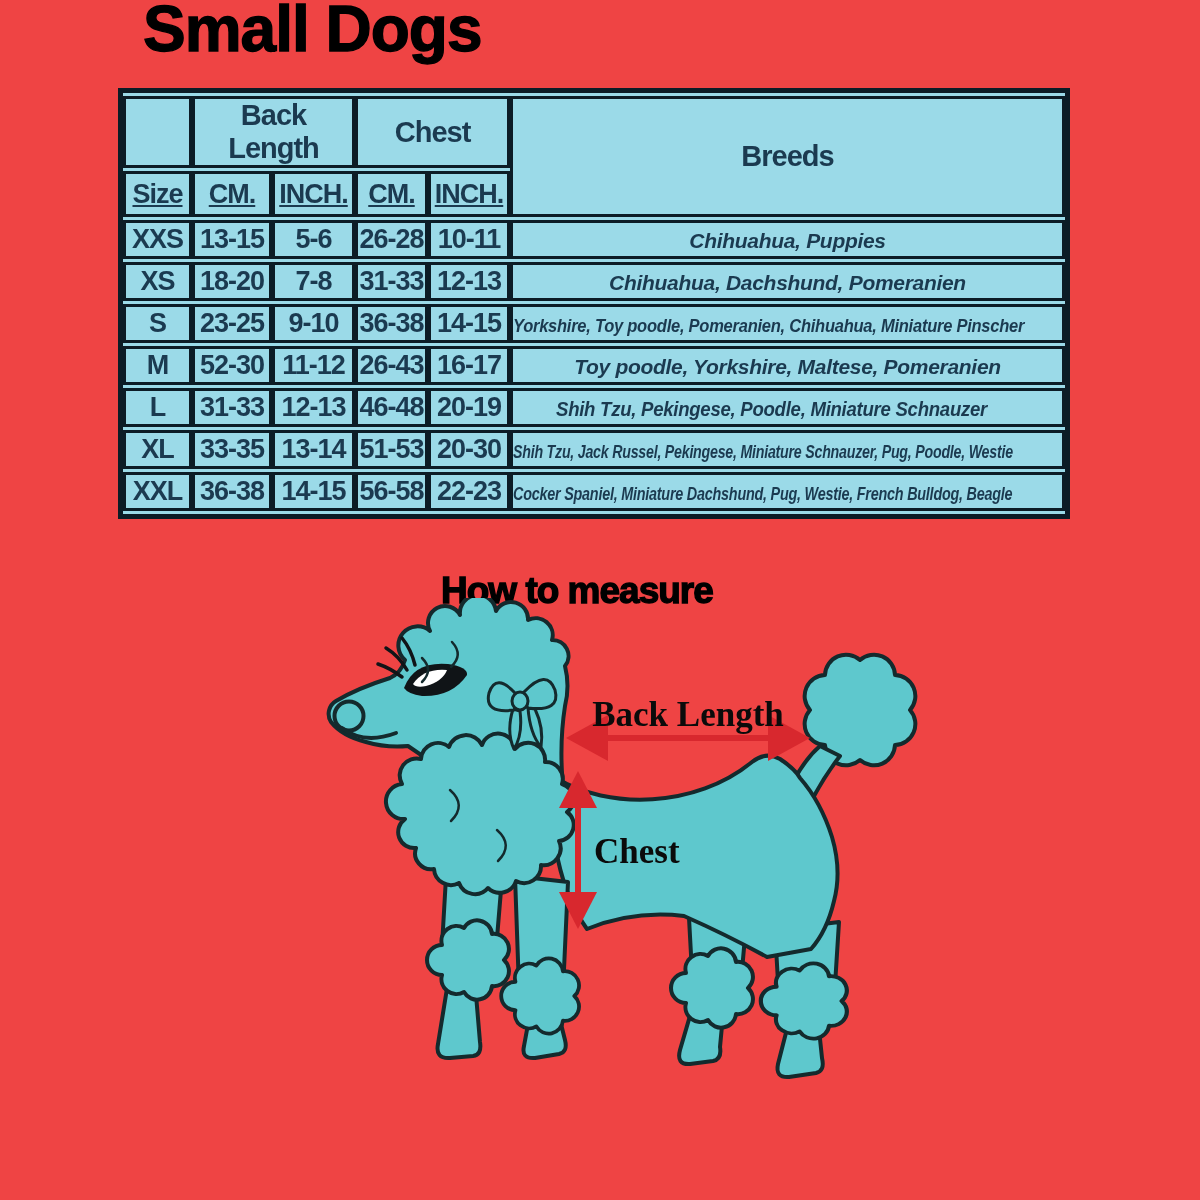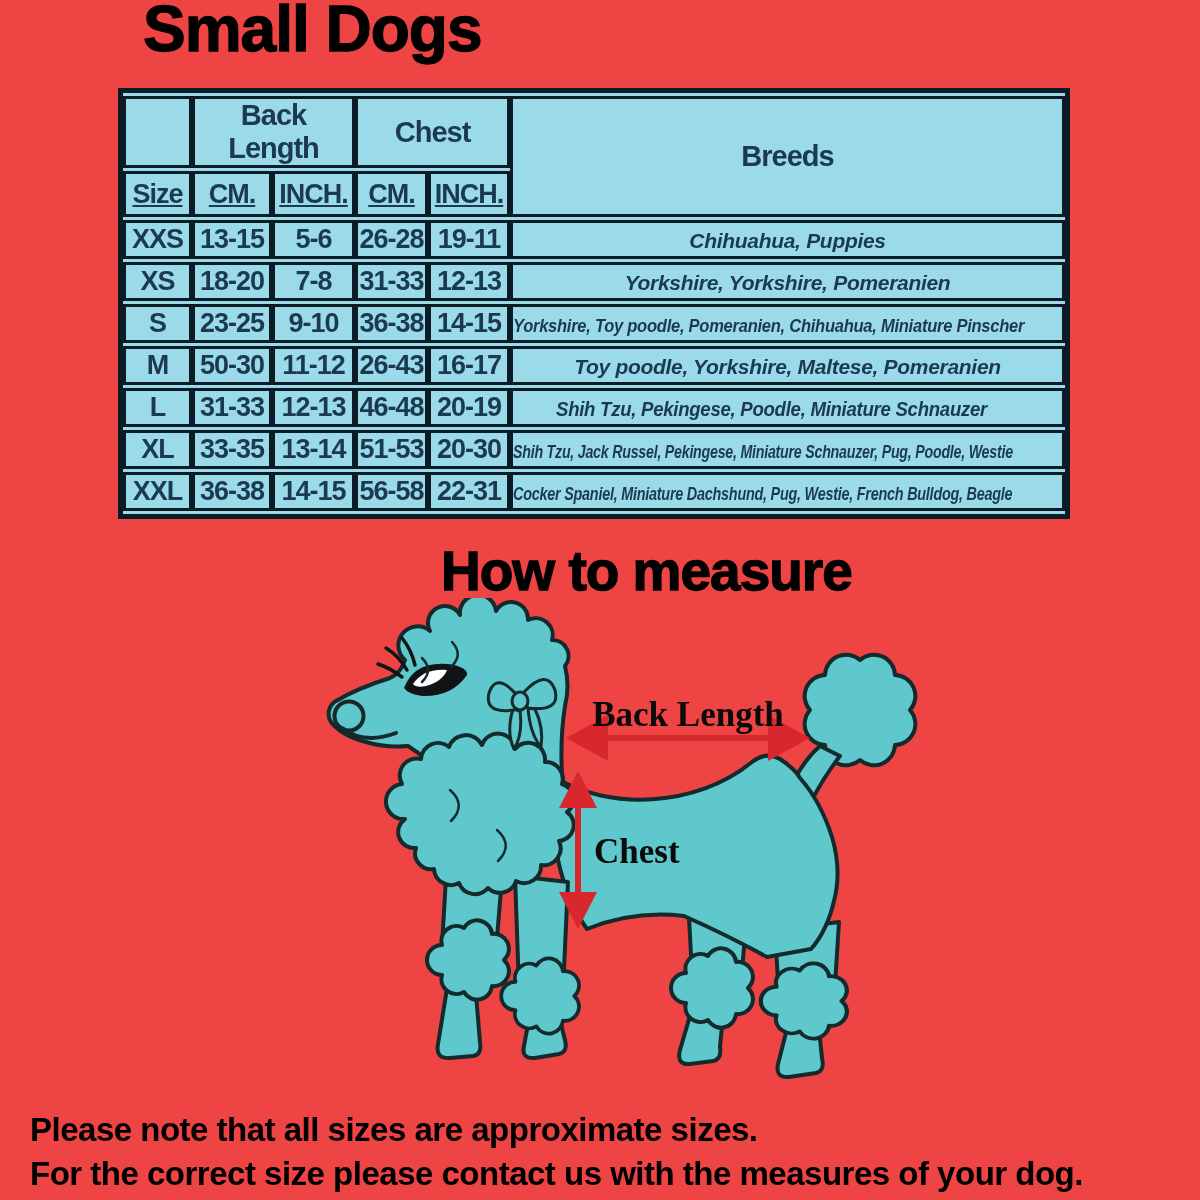--- a/index.html
+++ b/index.html
@@ -3,21 +3,21 @@
 <meta charset="utf-8">
 <style>
   html,body{margin:0;padding:0;background:#fff;}
   #canvas{position:relative;width:1200px;height:1200px;background:#ef4444;overflow:hidden;
           font-family:"Liberation Sans",sans-serif;}
 
   
   .big-head{position:absolute;color:#000;font-family:"Liberation Sans",sans-serif;
             font-weight:900;letter-spacing:-1px;-webkit-text-stroke:1.3px #000;white-space:nowrap;}
   #title{left:143px;top:-8px;font-size:64px;}
-  #measure-head{left:441px;top:539px;font-size:55px;}
+  #measure-head{left:441px;top:570px;font-size:37px;}
 
   
   #size-table{position:absolute;left:118px;top:88px;width:952px;
               border:5px solid #0c1c26;background:#9bdae8;
               border-collapse:separate;border-spacing:0 3px;table-layout:fixed;}
   #size-table td,#size-table th{border:3px solid #0c1c26;box-sizing:border-box;
               text-align:center;vertical-align:middle;color:#1b3a50;font-weight:700;
               overflow:hidden;padding:0;}
   tr.hrow1 td{height:50px;font-size:29px;letter-spacing:-1px;}
   tr.hrow2 td{height:46px;}
@@ -73,42 +73,42 @@
       <td class="red">INCH.</td>
       <td class="red">CM.</td>
       <td class="red">INCH.</td>
     </tr>
 
     <tr class="drow">
       <td class="size-col">XXS</td>
       <td>13-15</td>
       <td>5-6</td>
       <td>26-28</td>
-      <td>19-11</td>
+      <td>10-11</td>
       <td class="breeds-cell"><span class="sz">Chihuahua, Puppies</span></td>
     </tr>
     <tr class="drow">
       <td class="size-col">XS</td>
       <td>18-20</td>
       <td>7-8</td>
       <td>31-33</td>
       <td>12-13</td>
-      <td class="breeds-cell"><span class="sz">Yorkshire, Yorkshire, Pomeranien</span></td>
+      <td class="breeds-cell"><span class="sz">Chihuahua, Dachshund, Pomeranien</span></td>
     </tr>
     <tr class="drow r-s">
       <td class="size-col">S</td>
       <td>23-25</td>
       <td>9-10</td>
       <td>36-38</td>
       <td>14-15</td>
       <td class="breeds-cell"><span class="sz">Yorkshire, Toy poodle, Pomeranien, Chihuahua, Miniature Pinscher</span></td>
     </tr>
     <tr class="drow">
       <td class="size-col">M</td>
-      <td>50-30</td>
+      <td>52-30</td>
       <td>11-12</td>
       <td>26-43</td>
       <td>16-17</td>
       <td class="breeds-cell"><span class="sz">Toy poodle, Yorkshire, Maltese, Pomeranien</span></td>
     </tr>
     <tr class="drow r-l">
       <td class="size-col">L</td>
       <td>31-33</td>
       <td>12-13</td>
       <td>46-48</td>
@@ -121,21 +121,21 @@
       <td>13-14</td>
       <td>51-53</td>
       <td>20-30</td>
       <td class="breeds-cell"><span class="sz">Shih Tzu, Jack Russel, Pekingese, Miniature Schnauzer, Pug, Poodle, Westie</span></td>
     </tr>
     <tr class="drow r-xxl">
       <td class="size-col">XXL</td>
       <td>36-38</td>
       <td>14-15</td>
       <td>56-58</td>
-      <td>22-31</td>
+      <td>22-23</td>
       <td class="breeds-cell"><span class="sz">Cocker Spaniel, Miniature Dachshund, Pug, Westie, French Bulldog, Beagle</span></td>
     </tr>
   </tbody>
     </table>
 
   <div id="measure-head" class="big-head">How to measure</div>
 
   <svg id="dog-svg" width="660" height="512" viewBox="0 0 660 512">
     <defs>
       <path id="poof" d="M 33 0 A 15 15 0 0 1 21 26 A 15 15 0 0 1 -7 32 A 15 15 0 0 1 -29 15 A 15 15 0 0 1 -29 -15 A 15 15 0 0 1 -7 -32 A 15 15 0 0 1 21 -26 A 15 15 0 0 1 33 0 Z"></path>
@@ -217,18 +217,14 @@
     <text class="svg-label" x="388" y="128" text-anchor="middle">Back Length</text>
 
     <g>
       <rect class="arrow" x="275" y="206" width="6" height="92"></rect>
       <polygon class="arrow" points="278,173 259,210 297,210"></polygon>
       <polygon class="arrow" points="278,331 259,294 297,294"></polygon>
     </g>
     <text class="svg-label" x="294" y="265" text-anchor="start">Chest</text>
   </svg>
 
-  <div id="notes">
-    <div>Please note that all sizes are approximate sizes.</div>
-    <div>For the correct size please contact us with the measures of your dog.</div>
-  </div>
 
 </div>
 
 </body></html>

